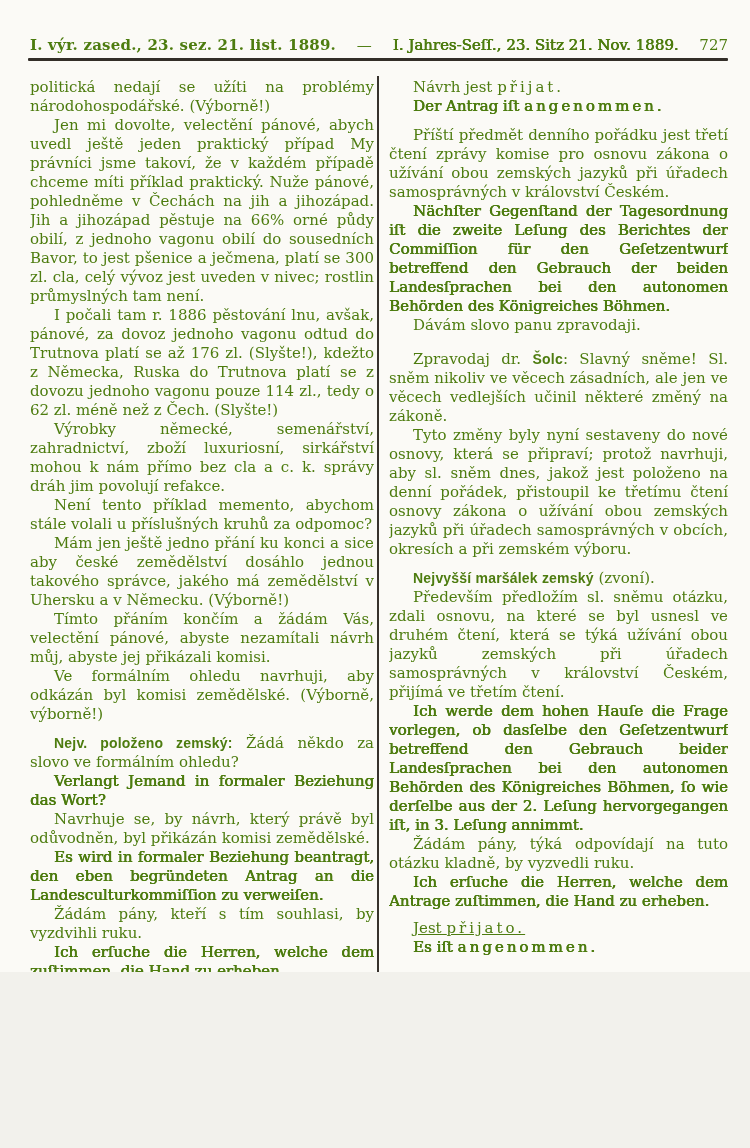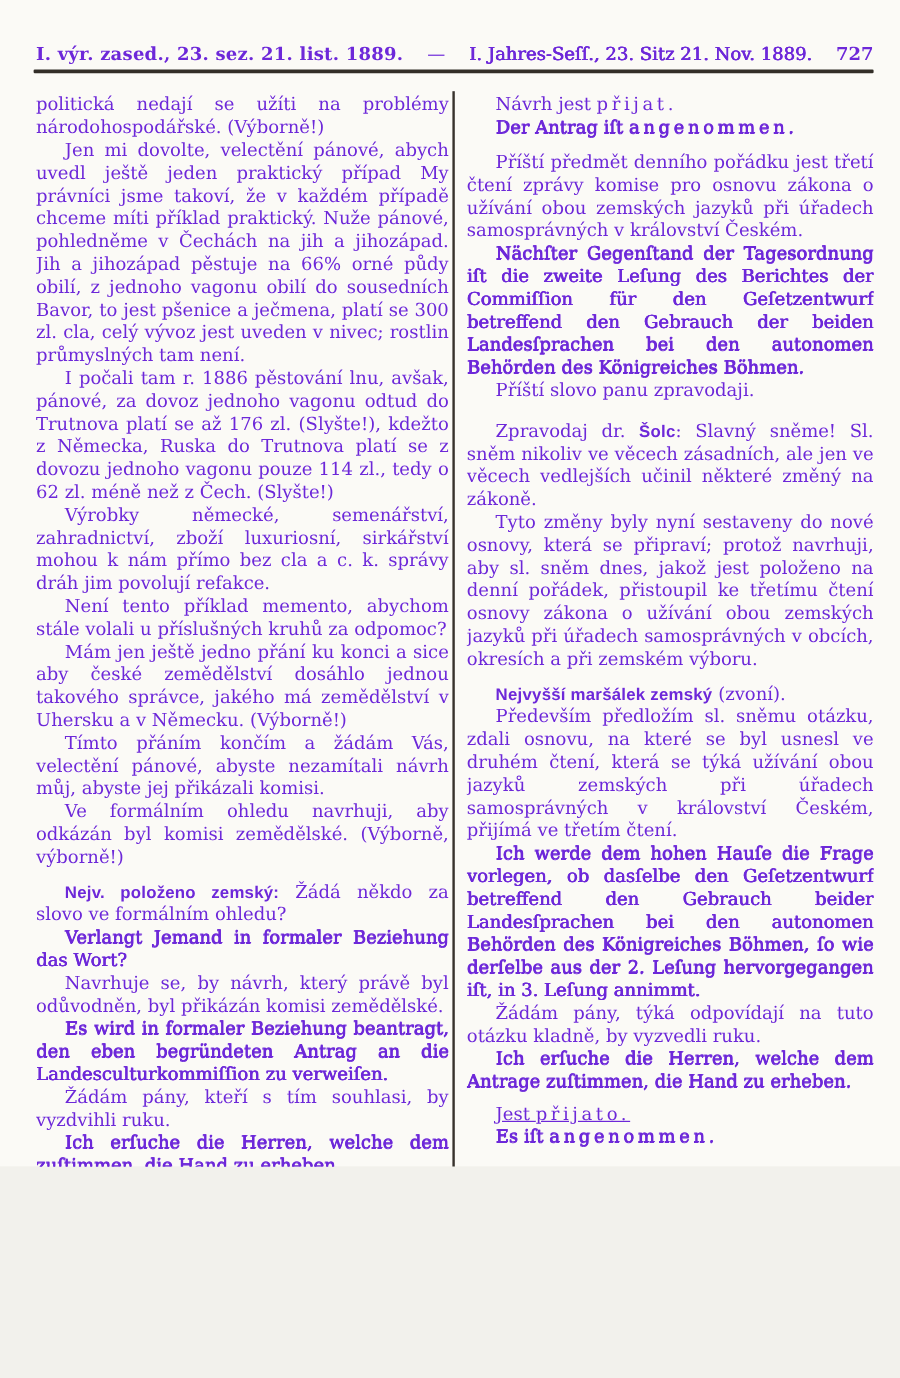--- a/index.html
+++ b/index.html
@@ -4,38 +4,38 @@
 <style>
   html,body{margin:0;padding:0;}
   body{
     width:750px;height:1148px;overflow:hidden;
     background:#f2f1ec;
     font-family:"DejaVu Serif","Liberation Serif",serif;
   }
   .page{
     position:relative;width:750px;height:972px;
     background:#fbfaf6;
-    color:#6d28d9;
+    color:#4d7c0f;
     overflow:hidden;
   }
   
   .artifacts{
     position:absolute;left:0;top:1060px;width:750px;height:88px;
     background:
       radial-gradient(ellipse 180px 30px at 180px 60px, rgba(90,85,75,0.06), transparent 70%),
       radial-gradient(ellipse 300px 14px at 300px 84px, rgba(90,85,75,0.08), transparent 75%);
     pointer-events:none;
   }
   .header{
     position:absolute;left:30px;top:36px;width:698px;
     display:flex;justify-content:space-between;align-items:baseline;
     font-size:15px;white-space:nowrap;
   }
   .header .cz{font-weight:700;letter-spacing:0.2px;}
-  .header .num{font-weight:700;}
+  .header .num{font-weight:400;}
   .rule{
     position:absolute;left:28px;top:58px;width:700px;height:3px;
     background:#332e28;border-radius:1px;
   }
   .divider{
     position:absolute;left:377px;top:76px;width:2px;height:986px;
     background:#37322c;
   }
   .col{
     position:absolute;top:78px;
@@ -86,21 +86,21 @@
       <p class="para indent"><span>Navrhuje se, by návrh, který právě byl odůvodněn, byl přikázán komisi zemědělské.</span></p>
       <p class="para fraktur indent"><span>Es wird in formaler Beziehung beantragt, den eben begründeten Antrag an die Landesculturkommiſſion zu verweiſen.</span></p>
       <p class="para indent"><span>Žádám pány, kteří s tím souhlasi, by vyzdvihli ruku.</span></p>
       <p class="para fraktur indent"><span>Ich erſuche die Herren, welche dem zuſtimmen, die Hand zu erheben.</span></p>
     </div>
   <div id="col-right" class="col col-right">
       <p class="para indent"><span>Návrh jest </span><span class="spaced">přijat.</span></p>
       <p class="para fraktur indent"><span>Der Antrag iſt </span><span class="spaced">angenommen.</span></p>
       <p class="para indent gap-l"><span>Příští předmět denního pořádku jest třetí čtení zprávy komise pro osnovu zákona o užívání obou zemských jazyků při úřadech samosprávných v království Českém.</span></p>
       <p class="para fraktur indent"><span>Nächſter Gegenſtand der Tagesordnung iſt die zweite Leſung des Berichtes der Commiſſion für den Geſetzentwurf betreffend den Gebrauch der beiden Landesſprachen bei den autonomen Behörden des Königreiches Böhmen.</span></p>
-      <p class="para indent"><span>Příští slovo panu zpravodaji.</span></p>
+      <p class="para indent"><span>Dávám slovo panu zpravodaji.</span></p>
       <p class="para indent gap-m"><span>Zpravodaj dr. </span><span class="speaker">Šolc</span><span>: Slavný sněme! Sl. sněm nikoliv ve věcech zásadních, ale jen ve věcech vedlejších učinil některé změný na zákoně.</span></p>
       <p class="para indent"><span>Tyto změny byly nyní sestaveny do nové osnovy, která se připraví; protož navrhuji, aby sl. sněm dnes, jakož jest položeno na denní pořádek, přistoupil ke třetímu čtení osnovy zákona o užívání obou zemských jazyků při úřadech samosprávných v obcích, okresích a při zemském výboru.</span></p>
       <p class="para indent gap-l"><span class="speaker">Nejvyšší maršálek zemský</span><span> (zvoní).</span></p>
       <p class="para indent"><span>Především předložím sl. sněmu otázku, zdali osnovu, na které se byl usnesl ve druhém čtení, která se týká užívání obou jazyků zemských při úřadech samosprávných v království Českém, přijímá ve třetím čtení.</span></p>
       <p class="para fraktur indent"><span>Ich werde dem hohen Hauſe die Frage vorlegen, ob dasſelbe den Geſetzentwurf betreffend den Gebrauch beider Landesſprachen bei den autonomen Behörden des Königreiches Böhmen, ſo wie derſelbe aus der 2. Leſung hervorgegangen iſt, in 3. Leſung annimmt.</span></p>
       <p class="para indent"><span>Žádám pány, týká odpovídají na tuto otázku kladně, by vyzvedli ruku.</span></p>
       <p class="para fraktur indent"><span>Ich erſuche die Herren, welche dem Antrage zuſtimmen, die Hand zu erheben.</span></p>
       <p class="para indent gap-s"><span>Jest </span><span class="spaced">přijato.</span></p>
       <p class="para fraktur indent"><span>Es iſt </span><span class="spaced">angenommen.</span></p>
       <p class="para indent gap-m"><span>Příští předmět denního pořádku jest druhé čtení zprávy komise rozpočtové o rozpočtu zemském na rok 3130.</span></p>

